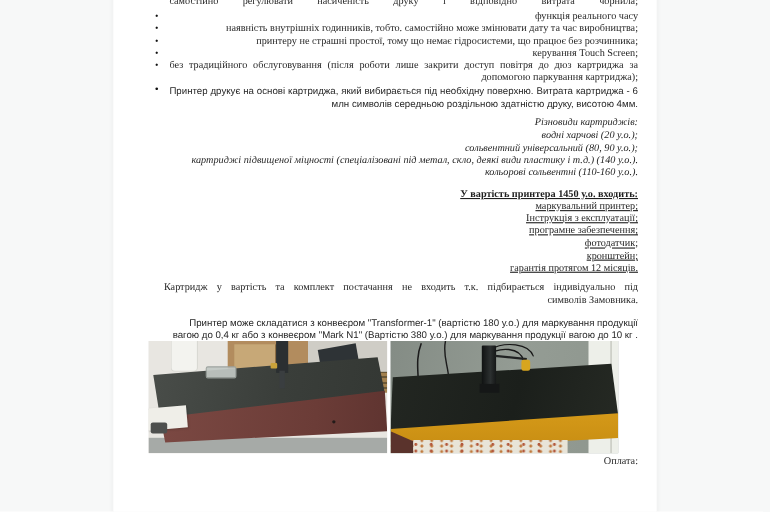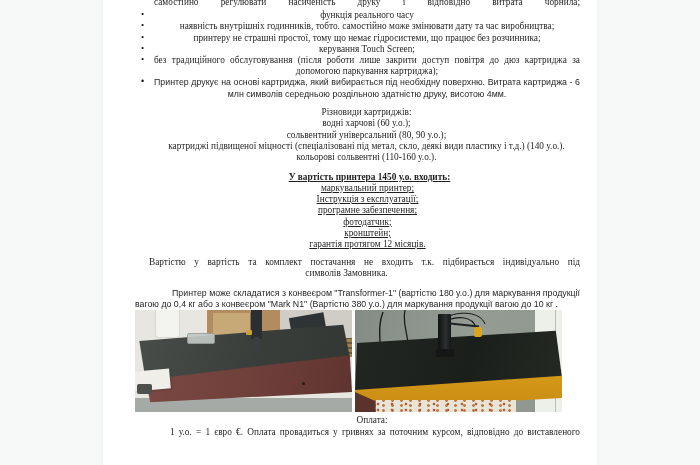--- a/index.html
+++ b/index.html
@@ -3,26 +3,26 @@
 <meta charset="utf-8">
 <style>
   html,body{margin:0;padding:0;}
   body{width:700px;height:465px;overflow:hidden;background:#f7f8f8;font-family:"Liberation Serif",serif;}
   .canvas{position:relative;width:644px;height:465px;overflow:hidden;}
   .paper{position:absolute;left:103px;top:-6px;width:494px;height:480px;background:#ffffff;box-shadow:0 0 5px rgba(0,0,0,0.05);}
   .content{position:absolute;left:10px;right:17px;top:3px;}
   .serif{font-family:"Liberation Serif",serif;font-size:9.3px;line-height:11.2px;color:#1f1f1f;}
   .sans{font-family:"Liberation Sans",sans-serif;font-size:8.8px;line-height:11.4px;color:#262626;}
   .jl{text-align:justify;text-align-last:justify;}
-  .nl{text-align:center;}
+  .nl{text-align:right;}
   .bullet{position:relative;padding-left:41px;}
   .bullet .mark{position:absolute;left:28px;top:-1px;font-size:9px;color:#111;}
   .bullets2{margin-top:2px;}
   .ind-hang{padding-left:41px;}
-  .sec-cart{margin-top:7px;}
+  .sec-cart{margin-top:7px;font-style:italic;}
   .sec-cart .t, .sec-cart .it{margin-left:40px;}
   .sec-price{margin-top:8.5px;}
   .sec-price .t{margin-left:46px;font-weight:bold;text-decoration:underline;}
   .sec-price .it{margin-left:42px;text-decoration:underline;}
   .para-cartnote{margin-top:6.5px;}
   .para-cartnote .l0{margin-left:36px;}
   .para-conv{margin-top:8.5px;}
   .para-conv .l0{margin-left:59px;}
   .figures{margin-top:0;margin-left:22px;display:flex;gap:3px;}
   .photo{position:relative;height:102px;overflow:hidden;flex:none;}
@@ -95,38 +95,38 @@
         </div>
         <div class="bullet sans">
           <span class="mark">•</span>
           <div class="jl">Принтер друкує на основі картриджа, який вибирається під необхідну поверхню. Витрата картриджа - 6</div>
           <div class="nl">млн символів середньою роздільною здатністю друку, висотою 4мм.</div>
         </div>
       </div>
 
       <div class="sec-cart serif">
         <div class="t nl">Різновиди картриджів:</div>
-        <div class="it nl">водні харчові (60 у.о.);</div>
+        <div class="it nl">водні харчові (20 у.о.);</div>
         <div class="it nl">сольвентний універсальний (80, 90 у.о.);</div>
         <div class="it nl">картриджі підвищеної міцності (спеціалізовані під метал, скло, деякі види пластику і т.д.) (140 у.о.).</div>
         <div class="it nl">кольорові сольвентні (110-160 у.о.).</div>
       </div>
 
       <div class="sec-price serif">
         <div class="t nl">У вартість принтера 1450 у.о. входить:</div>
         <div class="it nl">маркувальний принтер;</div>
         <div class="it nl">Інструкція з експлуатації;</div>
         <div class="it nl">програмне забезпечення;</div>
         <div class="it nl">фотодатчик;</div>
         <div class="it nl">кронштейн;</div>
         <div class="it nl">гарантія протягом 12 місяців.</div>
       </div>
 
       <div class="para-cartnote serif">
-        <div class="l0 jl">Вартістю у вартість та комплект постачання не входить т.к. підбирається індивідуально під</div>
+        <div class="l0 jl">Картридж у вартість та комплект постачання не входить т.к. підбирається індивідуально під</div>
         <div class="nl">символів Замовника.</div>
       </div>
 
       <div class="para-conv sans">
         <div class="l0 jl">Принтер може складатися з конвеєром "Transformer-1" (вартістю 180 у.о.) для маркування продукції</div>
         <div class="nl">вагою до 0,4 кг або з конвеєром "Mark N1" (Вартістю 380 у.о.) для маркування продукції вагою до 10 кг .</div>
       </div>
 
       <div class="figures">
         <div class="photo p1">
@@ -162,18 +162,17 @@
           <div class="abs p2-corner"></div>
           <div class="abs p2-head"></div>
           <div class="abs p2-headbase"></div>
           <div class="abs p2-arm"></div>
           <div class="abs p2-sensor"></div>
         </div>
       </div>
 
       <div class="sec-pay serif">
         <div class="t nl">Оплата:</div>
-        <div class="l0 jl">1 у.о. = 1 євро €. Оплата провадиться у гривнях за поточним курсом, відповідно до виставленого</div>
       </div>
 
     </div>
   </div>
 </div>
 
 </body></html>

